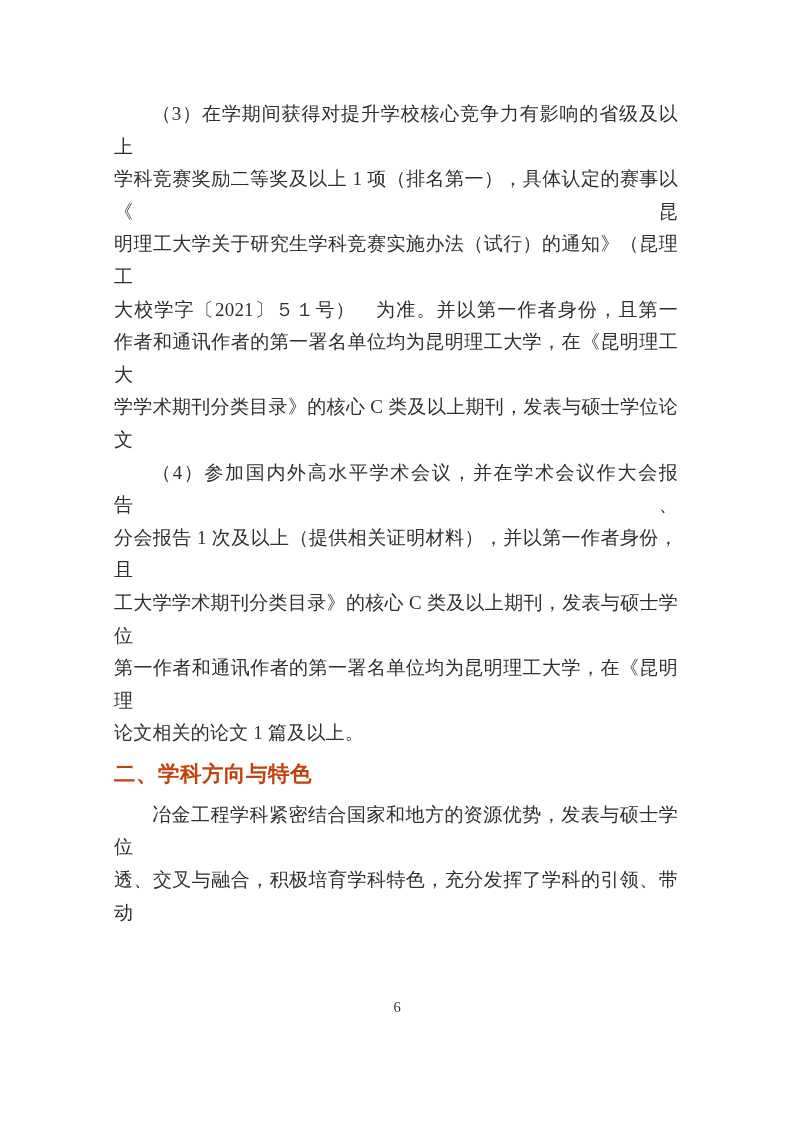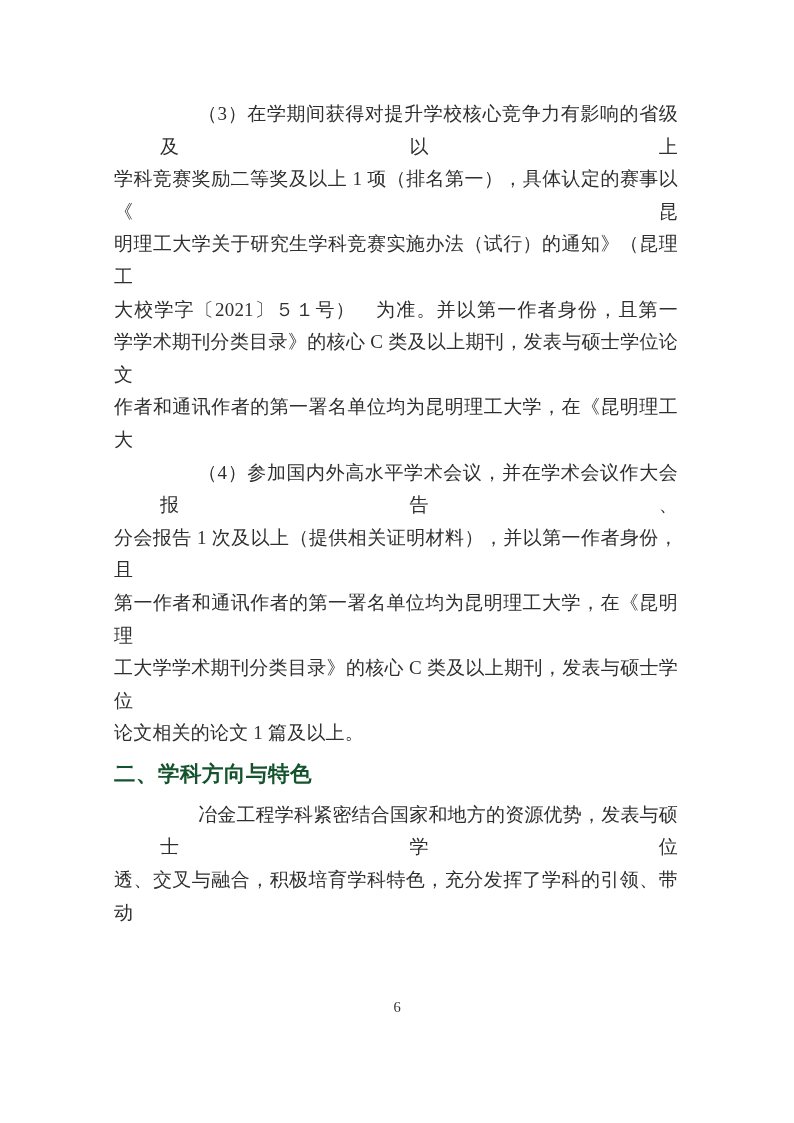--- a/index.html
+++ b/index.html
@@ -30,33 +30,32 @@
   }
   .line {
     display: block;
     text-align: justify;
     text-align-last: justify;
     letter-spacing: 0.2px;
     white-space: normal;
   }
   .line.first {
     text-indent: 2em;
-    margin-left: 46px;
   }
   .line.last {
     text-align-last: left;
   }
   .heading {
     margin: 8px 0 9px 0;
     padding: 0;
     font-family: "Liberation Sans", "DejaVu Sans", sans-serif;
     font-weight: bold;
     font-size: 21.5px;
     line-height: 32px;
-    color: #14532d;
+    color: #c2410c;
     letter-spacing: 0.5px;
   }
   .footer {
     position: absolute;
     top: 999px;
     left: 0;
     width: 100%;
     text-align: center;
     font-size: 14.5px;
     color: #333333;
@@ -66,28 +65,28 @@
 </head>
 <body>
 
 <div class="page">
   <div class="content">
       <p class="para">
         <span class="line first">（3）在学期间获得对提升学校核心竞争力有影响的省级及以上</span>
         <span class="line">学科竞赛奖励二等奖及以上 1 项（排名第一），具体认定的赛事以《昆</span>
         <span class="line">明理工大学关于研究生学科竞赛实施办法（试行）的通知》（昆理工</span>
         <span class="line">大校学字〔2021〕５１号）　为准。并以第一作者身份，且第一</span>
+        <span class="line">作者和通讯作者的第一署名单位均为昆明理工大学，在《昆明理工大</span>
         <span class="line">学学术期刊分类目录》的核心 C 类及以上期刊，发表与硕士学位论文</span>
-        <span class="line">作者和通讯作者的第一署名单位均为昆明理工大学，在《昆明理工大</span>
       </p>
       <p class="para">
         <span class="line first">（4）参加国内外高水平学术会议，并在学术会议作大会报告、</span>
         <span class="line">分会报告 1 次及以上（提供相关证明材料），并以第一作者身份，且</span>
+        <span class="line">工大学学术期刊分类目录》的核心 C 类及以上期刊，发表与硕士学位</span>
         <span class="line">第一作者和通讯作者的第一署名单位均为昆明理工大学，在《昆明理</span>
-        <span class="line">工大学学术期刊分类目录》的核心 C 类及以上期刊，发表与硕士学位</span>
         <span class="line last">论文相关的论文 1 篇及以上。</span>
       </p>
       <h2 class="heading">二、学科方向与特色</h2>
       <p class="para">
         <span class="line first">冶金工程学科紧密结合国家和地方的资源优势，发表与硕士学位</span>
         <span class="line">透、交叉与融合，积极培育学科特色，充分发挥了学科的引领、带动</span>
       </p>
     </div>
   <div class="footer">6</div>
 </div>

